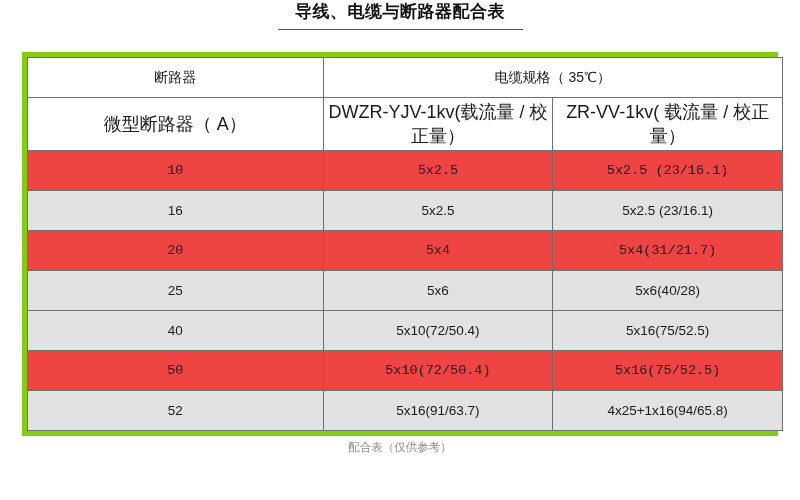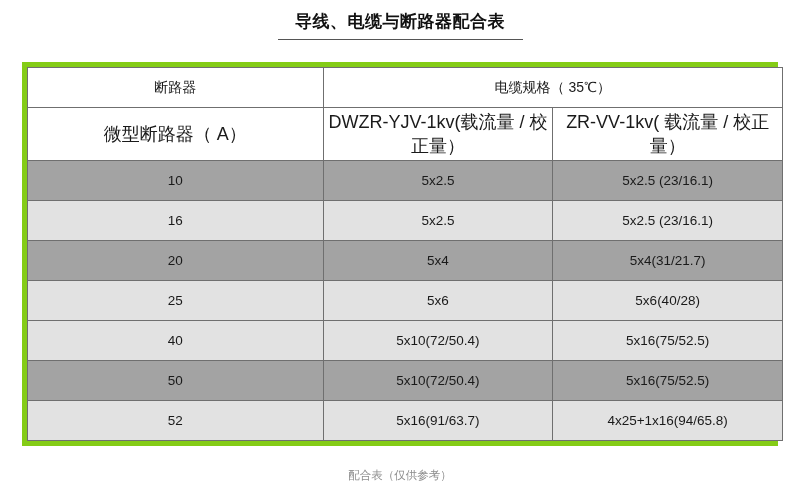--- a/index.html
+++ b/index.html
@@ -19,21 +19,20 @@
     width: 800px;
     height: 500px;
     box-sizing: border-box;
   }
   .title {
     text-align: center;
     font-size: 17px;
     font-weight: bold;
     color: #111111;
     letter-spacing: 0.5px;
-    padding-top: 10px;
     padding-bottom: 6px;
   }
   .title-underline {
     width: 245px;
     height: 1px;
     background: #555;
     margin: 0 auto;
   }
   .table-wrap {
     margin: 22px 22px 0 22px;
@@ -65,27 +64,28 @@
   }
   tr.subhead td {
     background: #ffffff;
     font-size: 18px;
   }
   tr.shaded td {
     background: #e2e2e2;
     margin-left: 14px;
   }
   tr.plain td {
-    background: #a3a3a3;
+    background: #ef4444;
+    font-family: Liberation Mono, monospace;
   }
   .footer-note {
     text-align: center;
     font-size: 11.5px;
     color: #8d8d8d;
-    margin-top: 22px;
+    margin-top: 4px;
   }
 </style>
 </head>
 <body>
 
 <div class="page">
 
   <div class="title">导线、电缆与断路器配合表</div>
   <div class="title-underline"></div>
 

